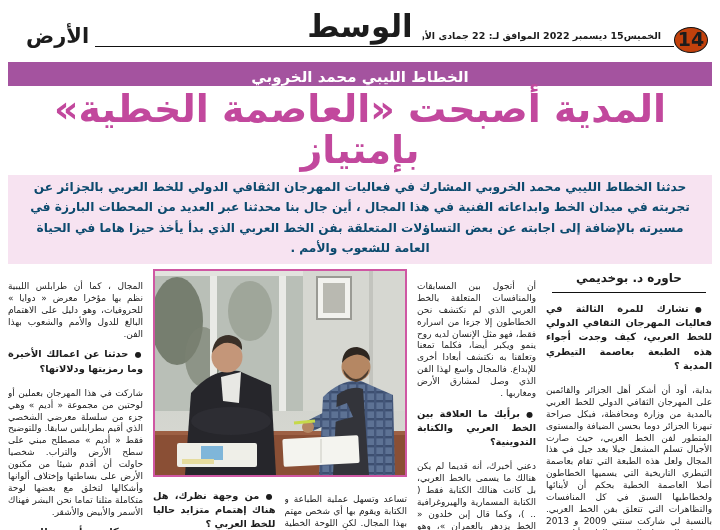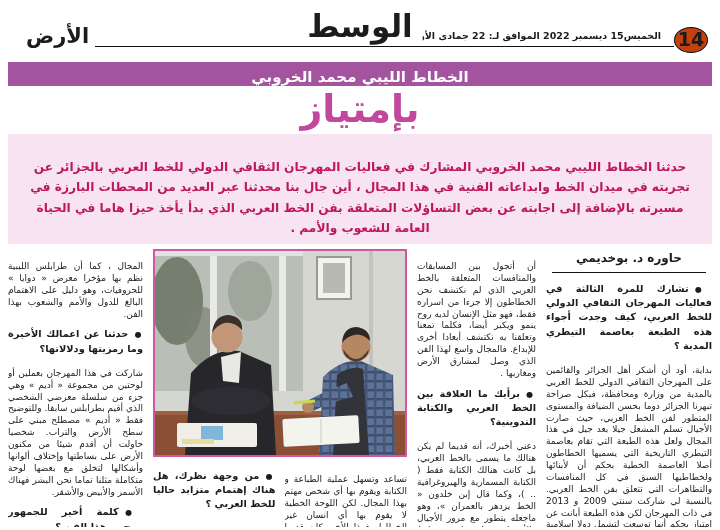--- a/index.html
+++ b/index.html
@@ -27,22 +27,22 @@
   
   .kicker{height:24px;margin:2px 0 3px;background:var(--accent_banner);color:#fff;font-weight:bold;font-size:15px;
     text-align:center;line-height:30px;}
 
   
   .headline{margin:2px 0 4px;text-align:center;color:var(--headline_pink);font-weight:bold;
     font-size:38px;line-height:1.08;letter-spacing:-.5px;}
   .headline span{display:block;}
 
   
-  .lead{background:var(--lead_bg);padding:23px 14px 6px;font-weight:bold;font-size:12.2px;line-height:1.66;
-    text-align:center;color:#be185d;}
+  .lead{background:var(--lead_bg);padding:2px 14px 6px;font-weight:bold;font-size:12.2px;line-height:1.66;
+    text-align:center;color:#0c4a6e;}
 
   
   .body-grid{display:flex;gap:10px;margin-top:5px;height:278px;overflow:hidden;}
   .col{overflow:hidden;}
   .col1{width:166px;flex:none;}
   .col2{width:119px;flex:none;}
   .mid{width:254px;flex:none;display:flex;flex-direction:column;}
   .col5{width:135px;flex:none;}
 
   .byline{font-weight:bold;font-size:12px;text-align:center;border-bottom:1.3px solid #111;
@@ -67,20 +67,21 @@
     <div class="hdr-rule"></div>
     <div class="page-badge">14</div>
     <div class="date-line">الخميس15 ديسمبر 2022 الموافق لـ: 22 جمادى الأولى 1443 هجري</div>
     <div class="logo">الوسط</div>
     <div class="section-label">الأرض</div>
   </div>
 
   <div class="kicker">الخطاط الليبي محمد الخروبي</div>
 
   <h1 class="headline">
+    <span>المدية أصبحت «العاصمة الخطية»</span>
     <span>بإمتياز</span>
   </h1>
 
   <div class="lead">حدثنا الخطاط الليبي محمد الخروبي المشارك في فعاليات المهرجان الثقافي الدولي للخط العربي بالجزائر عن تجربته في ميدان الخط وابداعاته الفنية في هذا المجال ، أين جال بنا محدثنا عبر العديد من المحطات البارزة في مسيرته بالإضافة إلى اجابته عن بعض التساؤلات المتعلقة بفن الخط العربي الذي بدأ يأخذ حيزا هاما في الحياة العامة للشعوب والأمم .</div>
 
   <main class="body-grid">
 
     <section class="col col1">
       <div class="byline">حاوره د. بوخديمي</div>
       <div>

